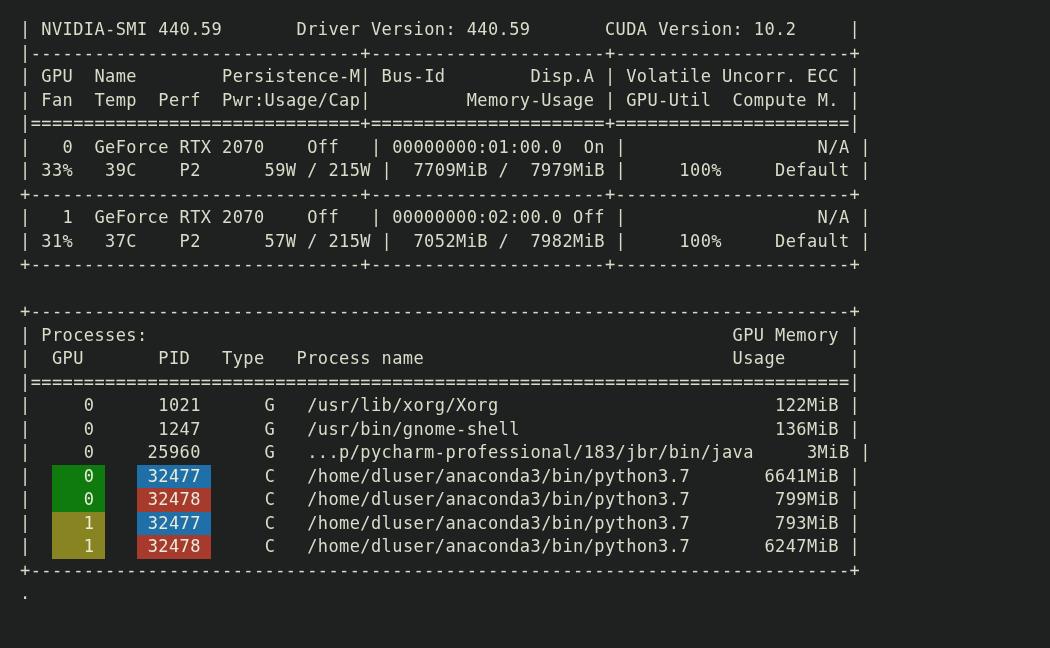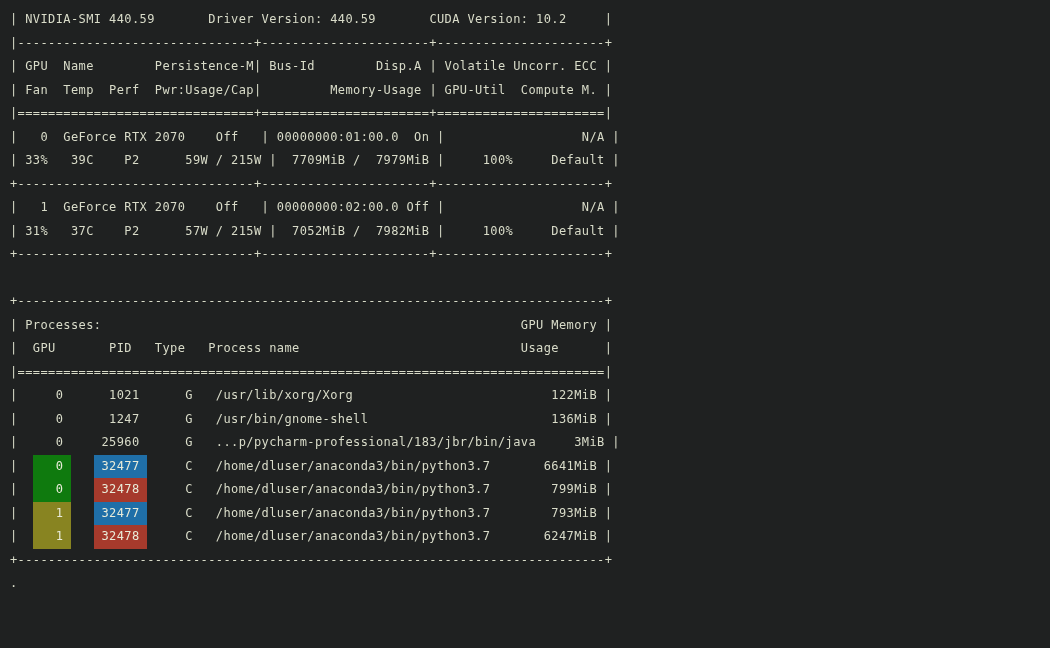--- a/index.html
+++ b/index.html
@@ -1,20 +1,20 @@
 <!DOCTYPE html>
 <html><head>
 <meta charset="utf-8">
 <style>
   html,body{margin:0;padding:0;background:#1f2121;width:1050px;height:648px;overflow:hidden;}
   pre.term{
-    margin:4px;
+    margin:14px;
     padding:4px 6px;
     font-family:"DejaVu Sans Mono","Liberation Mono","Menlo","Consolas",monospace;
-    font-size:12px;
+    font-size:17px;
     line-height:23.5px;
     letter-spacing:0.4px;
     color:#d9dcc9;
     white-space:pre;
   }
   .hl{display:inline-block;color:#e9ecd9;}
   .g0{background:#0f7a0e;}
   .g1{background:#888421;}
   .p0{background:#1f6fa8;}
   .p1{background:#a63a2c;}

